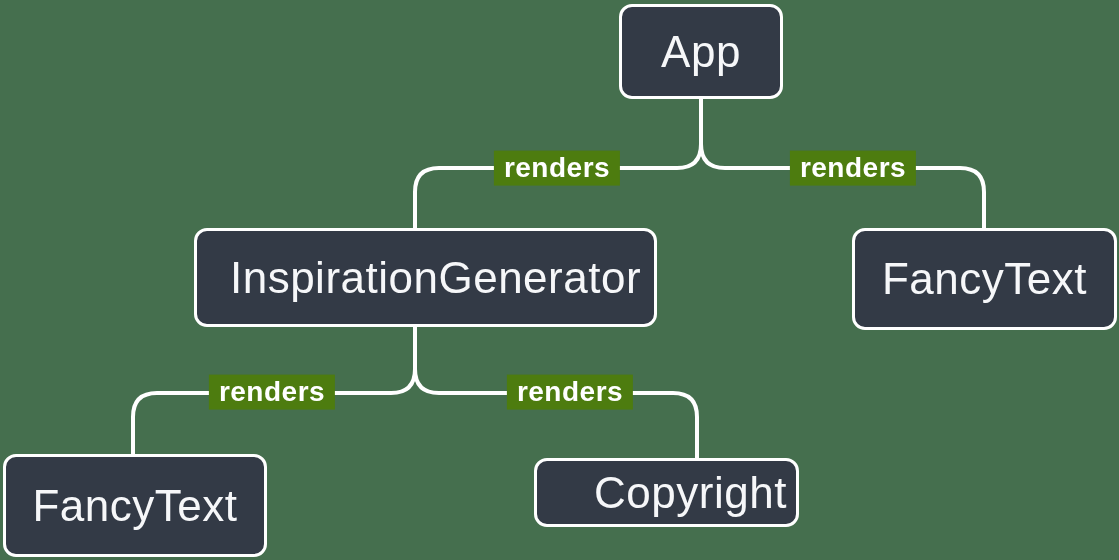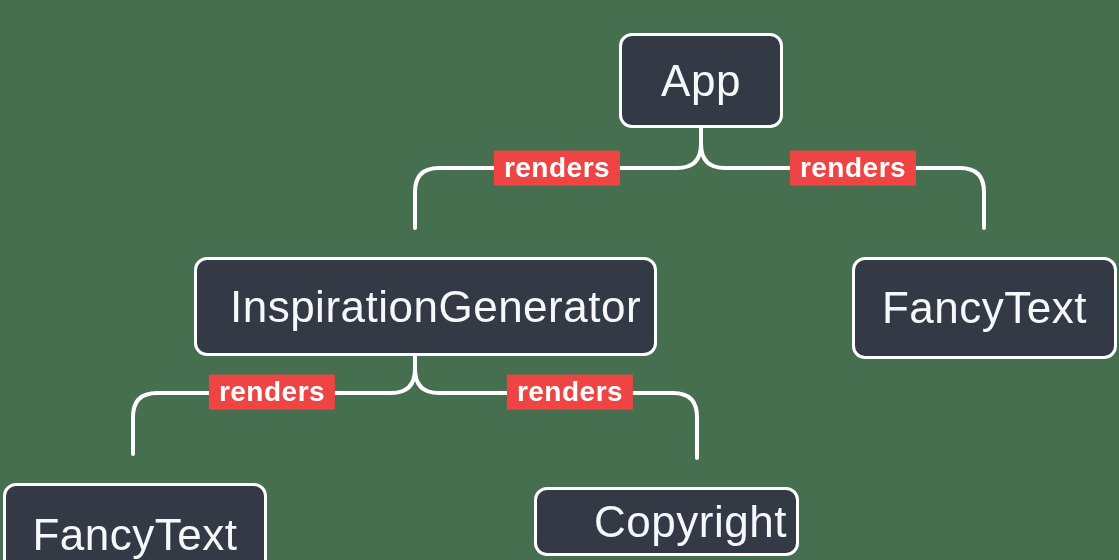--- a/index.html
+++ b/index.html
@@ -38,31 +38,30 @@
     border-radius: 13px;
     box-sizing: border-box;
     display: flex;
     align-items: center;
     justify-content: center;
     color: #F6F7F9;
     font-size: 44px;
     font-weight: 400;
     letter-spacing: 0.5px;
     white-space: nowrap;
-    margin-top: 29px;
   }
   .node-app               { left: 619px; top: 4px;   width: 164px; height: 95px; }
   .node-inspiration       { left: 194px; top: 228px; width: 463px; height: 99px; padding-left: 20px; }
   .node-fancytext-right   { left: 852px; top: 228px; width: 265px; height: 102px; }
   .node-fancytext-left    { left: 3px;   top: 454px; width: 264px; height: 103px; }
   .node-copyright         { left: 534px; top: 458px; width: 265px; height: 69px; padding-left: 48px; }
   .edge-label {
     position: absolute;
     transform: translate(-50%, -50%);
-    background: #ef4444;
+    background: #4d7c0f;
     color: #FFFFFF;
     font-size: 28px;
     font-weight: 700;
     letter-spacing: 0.5px;
     padding: 2px 10px;
     line-height: 1.1;
     white-space: nowrap;
   }
   .edge-label-1 { left: 557px; top: 168px; }
   .edge-label-2 { left: 853px; top: 168px; }

